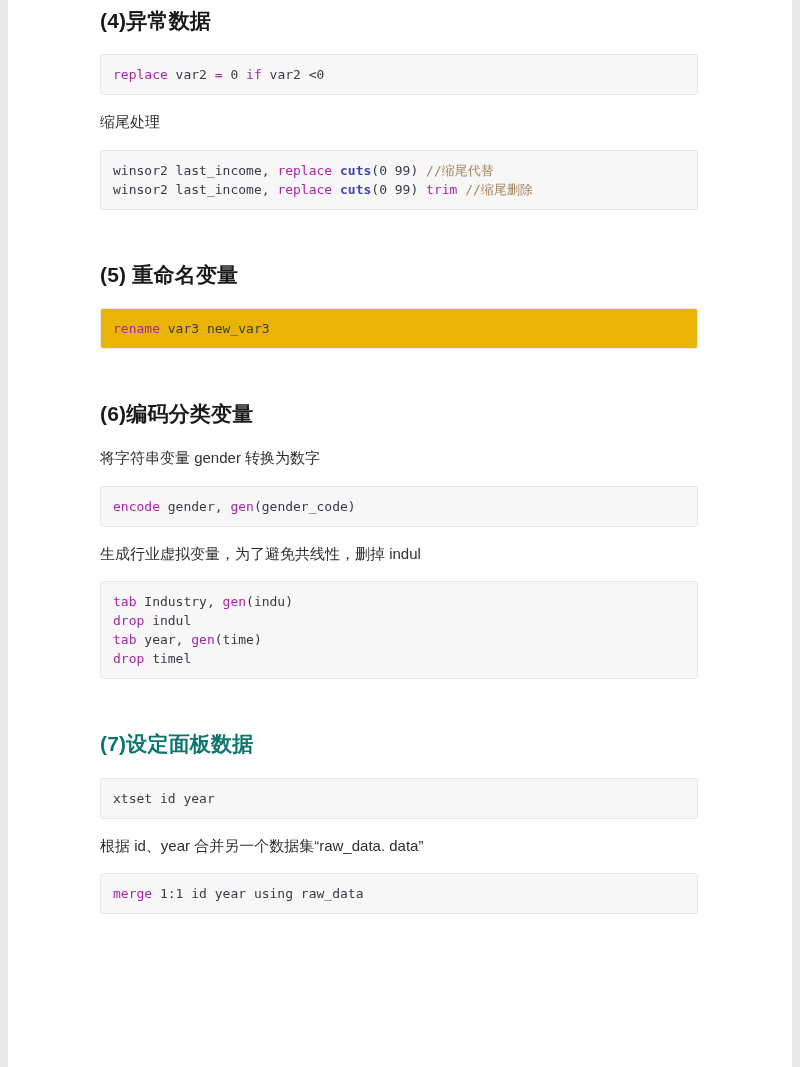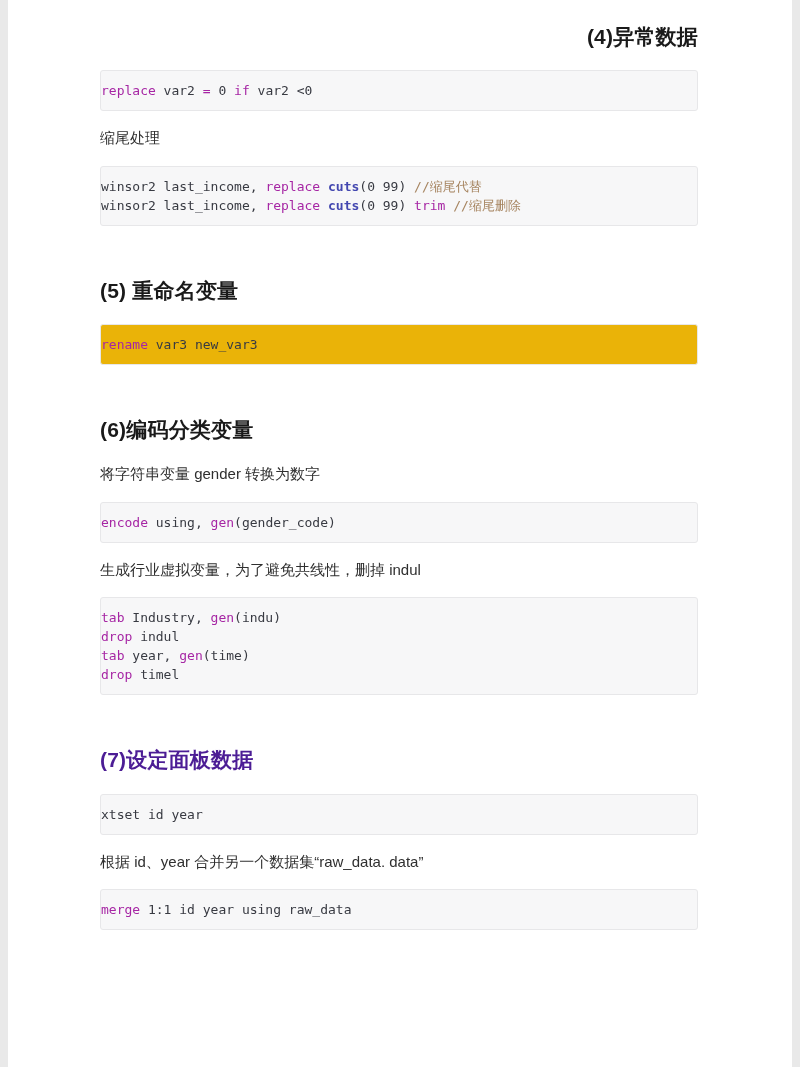--- a/index.html
+++ b/index.html
@@ -17,33 +17,33 @@
     padding: 8px 94px 40px 92px;
   }
   .doc h3 {
     font-size: 21px;
     line-height: 1.25;
     font-weight: 700;
     color: #1a1a1a;
     margin: 52px 0 20px 0;
     letter-spacing: 0.2px;
   }
-  .doc h3:first-child { margin-top: 16px; text-align: right; }
+  .doc h3:first-child { margin-top: 0; }
   .doc p {
     font-size: 15px;
     line-height: 1.5;
     color: #2f2f2f;
     margin: 16px 0;
   }
   .doc pre {
     background: #f7f7f8;
     border: 1px solid #e7e7e9;
     border-radius: 3px;
     margin: 16px 0;
-    padding: 10px 0;
+    padding: 10px 12px;
     overflow: hidden;
   }
   .code-line {
     font-family: "DejaVu Sans Mono", "Liberation Mono", monospace;
     font-size: 13px;
     line-height: 19px;
     white-space: pre;
     color: #383a42;
   }
   .tok-kw { color: #a626a4; }
@@ -57,21 +57,21 @@
 <div class="page">
   <div class="doc" id="doc-root">
       <h3 style="color: rgb(26, 26, 26);">(4)异常数据</h3>
       <pre style="background: rgb(247, 247, 248); border-color: rgb(231, 231, 233);"><div class="code-line"><span class="tok-kw">replace</span><span class="tok-pl"> var2 </span><span class="tok-kw">=</span><span class="tok-pl"> 0 </span><span class="tok-kw">if</span><span class="tok-pl"> var2 &lt;0</span></div></pre>
       <p style="color: rgb(47, 47, 47);">缩尾处理</p>
       <pre style="background: rgb(247, 247, 248); border-color: rgb(231, 231, 233);"><div class="code-line"><span class="tok-pl">winsor2 last_income, </span><span class="tok-kw">replace</span><span class="tok-pl"> </span><span class="tok-fn">cuts</span><span class="tok-pl">(0 99) </span><span class="tok-cm">//缩尾代替</span></div><div class="code-line"><span class="tok-pl">winsor2 last_income, </span><span class="tok-kw">replace</span><span class="tok-pl"> </span><span class="tok-fn">cuts</span><span class="tok-pl">(0 99) </span><span class="tok-kw">trim</span><span class="tok-pl"> </span><span class="tok-cm">//缩尾删除</span></div></pre>
       <h3 style="color: rgb(26, 26, 26);">(5) 重命名变量</h3>
       <pre style="background: #eab308; border-color: rgb(231, 231, 233);"><div class="code-line"><span class="tok-kw">rename</span><span class="tok-pl"> var3 new_var3</span></div></pre>
       <h3 style="color: rgb(26, 26, 26);">(6)编码分类变量</h3>
       <p style="color: rgb(47, 47, 47);">将字符串变量 gender 转换为数字</p>
-      <pre style="background: rgb(247, 247, 248); border-color: rgb(231, 231, 233);"><div class="code-line"><span class="tok-kw">encode</span><span class="tok-pl"> using, </span><span class="tok-kw">gen</span><span class="tok-pl">(gender_code)</span></div></pre>
+      <pre style="background: rgb(247, 247, 248); border-color: rgb(231, 231, 233);"><div class="code-line"><span class="tok-kw">encode</span><span class="tok-pl"> gender, </span><span class="tok-kw">gen</span><span class="tok-pl">(gender_code)</span></div></pre>
       <p style="color: rgb(47, 47, 47);">生成行业虚拟变量，为了避免共线性，删掉 indul</p>
       <pre style="background: rgb(247, 247, 248); border-color: rgb(231, 231, 233);"><div class="code-line"><span class="tok-kw">tab</span><span class="tok-pl"> Industry, </span><span class="tok-kw">gen</span><span class="tok-pl">(indu)</span></div><div class="code-line"><span class="tok-kw">drop</span><span class="tok-pl"> indul</span></div><div class="code-line"><span class="tok-kw">tab</span><span class="tok-pl"> year, </span><span class="tok-kw">gen</span><span class="tok-pl">(time)</span></div><div class="code-line"><span class="tok-kw">drop</span><span class="tok-pl"> timel</span></div></pre>
-      <h3 style="color: #4c1d95;">(7)设定面板数据</h3>
+      <h3 style="color: #0f766e;">(7)设定面板数据</h3>
       <pre style="background: rgb(247, 247, 248); border-color: rgb(231, 231, 233);"><div class="code-line"><span class="tok-pl">xtset id year</span></div></pre>
       <p style="color: rgb(47, 47, 47);">根据 id、year 合并另一个数据集“raw_data. data”</p>
       <pre style="background: rgb(247, 247, 248); border-color: rgb(231, 231, 233);"><div class="code-line"><span class="tok-kw">merge</span><span class="tok-pl"> 1:1 id year using raw_data</span></div></pre>
     </div>
 </div>
 
 </body></html>

